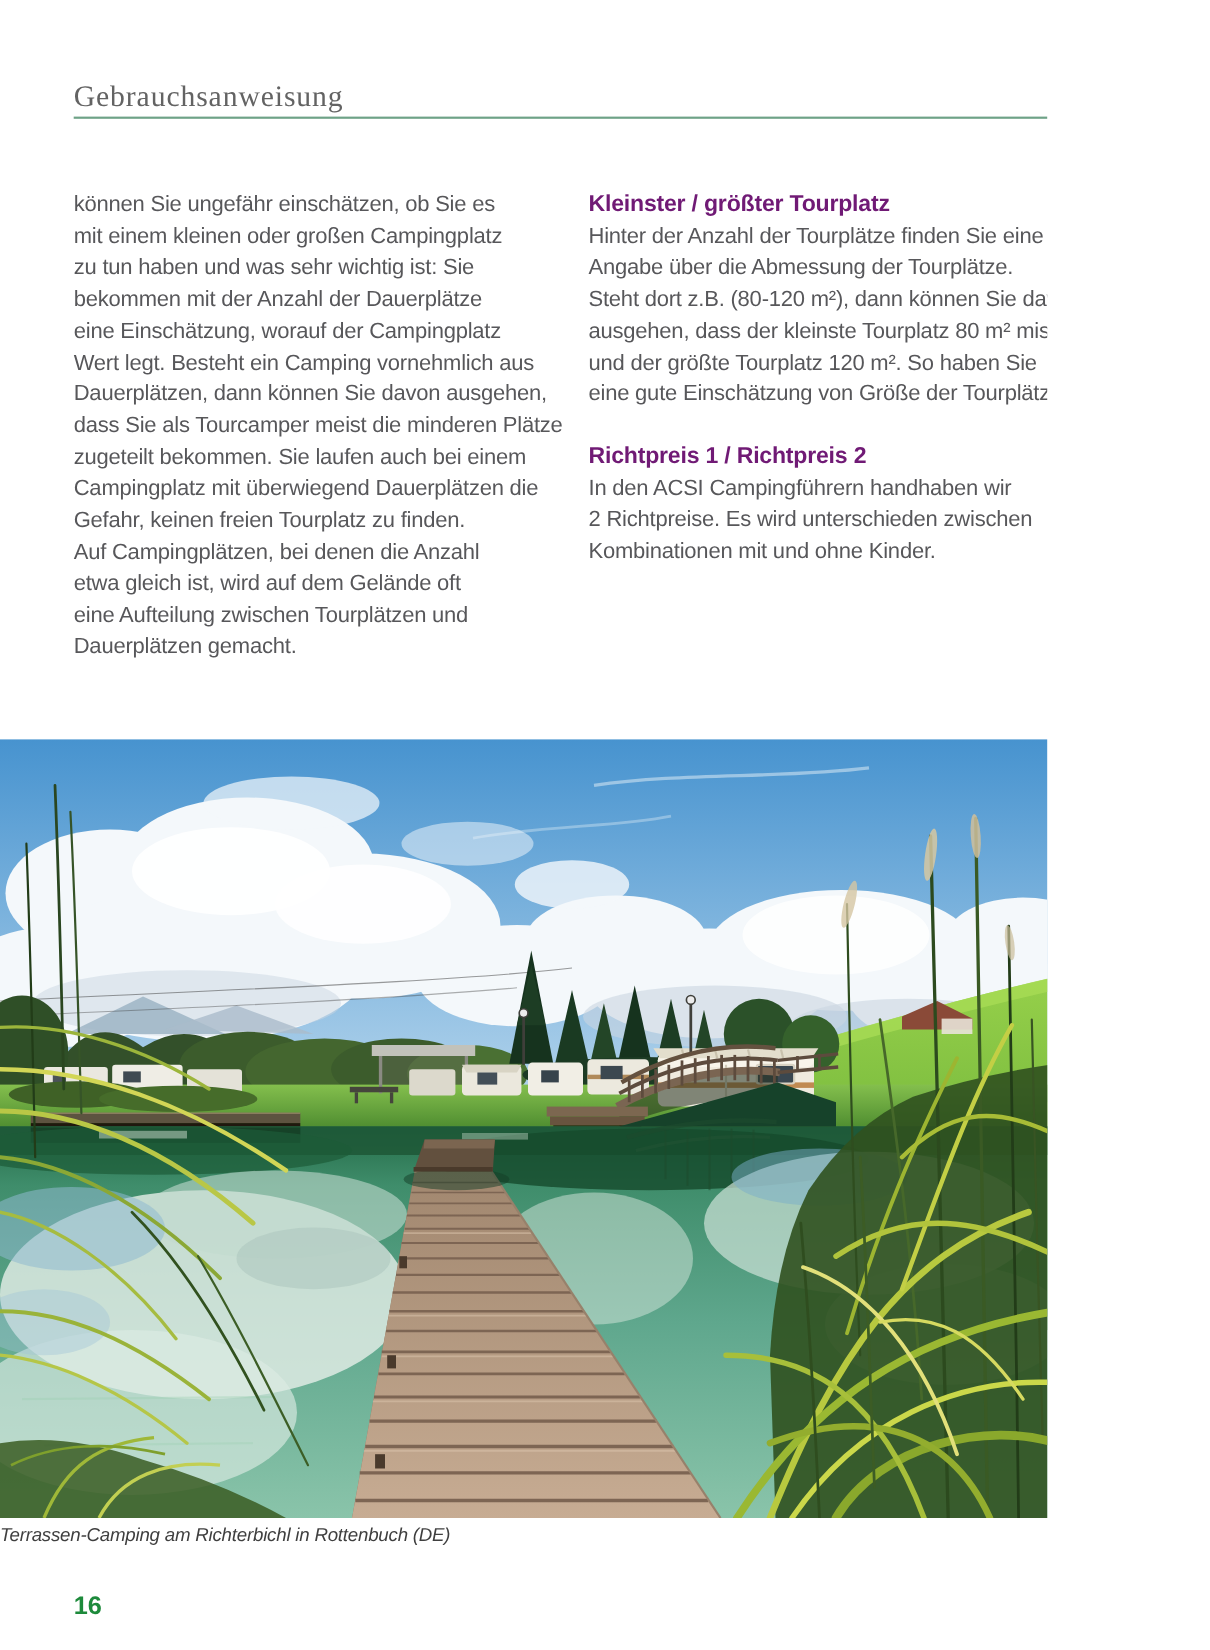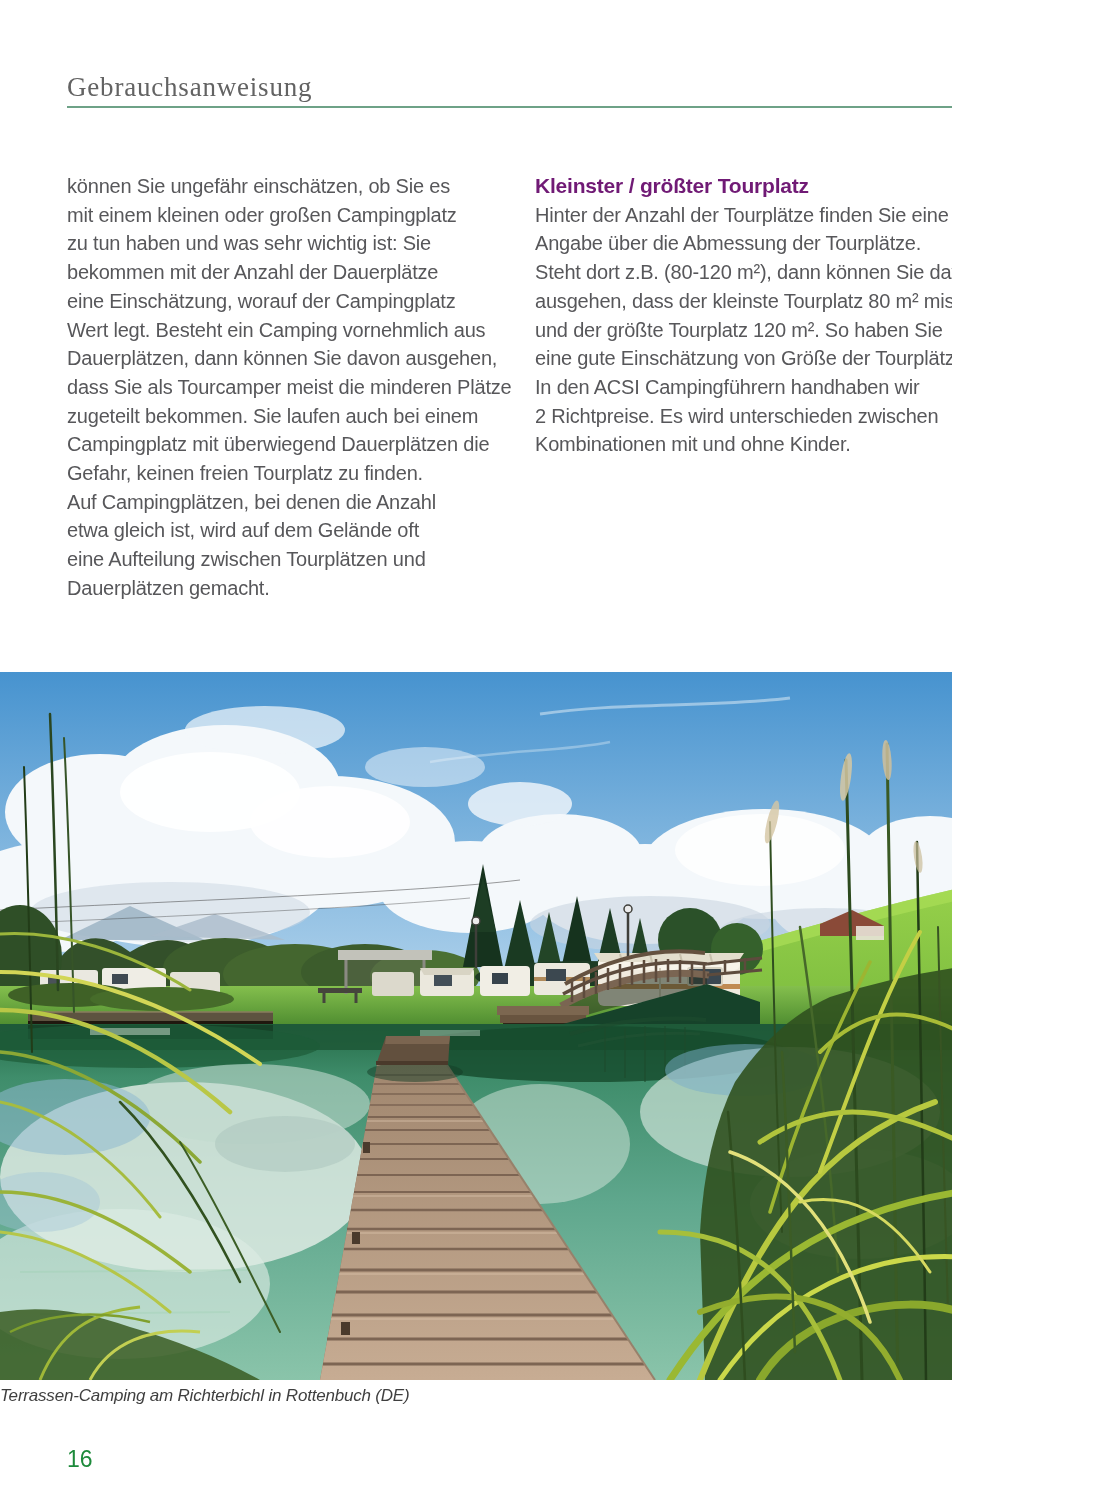--- a/index.html
+++ b/index.html
@@ -15,21 +15,21 @@
   .col p{margin:0;white-space:pre-line;}
   .col-left{left:67px;width:470px;}
   .col-right{left:535px;width:500px;}
   .green-heading{margin:0;font-size:21px;line-height:28.7px;font-weight:700;color:#701a75;}
   .green-heading.second{margin-top:28px;}
   .sub-heading{font-weight:700;color:#3d3d3f;}
   figure.photo{position:absolute;left:0;top:672px;width:960px;height:708px;margin:0;}
   figure.photo svg{display:block;width:960px;height:708px;}
   .photo-caption{position:absolute;left:0;top:1386px;width:962px;text-align:left;
         font-style:italic;font-size:17px;color:#3f3f3f;letter-spacing:-0.2px;}
-  .page-number{position:absolute;left:67px;top:1446px;font-size:23px;font-weight:400;
+  .page-number{position:absolute;left:67px;top:1446px;font-size:23px;font-weight:700;
         color:#1d8a3b;}
 </style>
 </head>
 <body>
 
 <div class="page">
 
   <h1 class="doc-header-title">Gebrauchsanweisung</h1>
   <div class="doc-header-rule"></div>
 
@@ -52,20 +52,21 @@
   </div>
 
   <div class="col col-right">
     <h2 class="green-heading">Kleinster / größter Tourplatz</h2>
     <p>Hinter der Anzahl der Tourplätze finden Sie eine
 Angabe über die Abmessung der Tourplätze.
 Steht dort z.B. (80-120 m²), dann können Sie davon
 ausgehen, dass der kleinste Tourplatz 80 m² misst
 und der größte Tourplatz 120 m². So haben Sie
 eine gute Einschätzung von Größe der Tourplätze.</p>
+    <h2 class="green-heading second">Richtpreis 1 / Richtpreis 2</h2>
     <p>In den ACSI Campingführern handhaben wir
 2 Richtpreise. Es wird unterschieden zwischen
 Kombinationen mit und ohne Kinder.</p>
   </div>
 
   <figure class="photo">
     <svg viewBox="0 0 960 708" xmlns="http://www.w3.org/2000/svg">
       <defs>
         <linearGradient id="skyG" x1="0" y1="0" x2="0" y2="1">
           <stop offset="0" stop-color="#4793cf"></stop>

